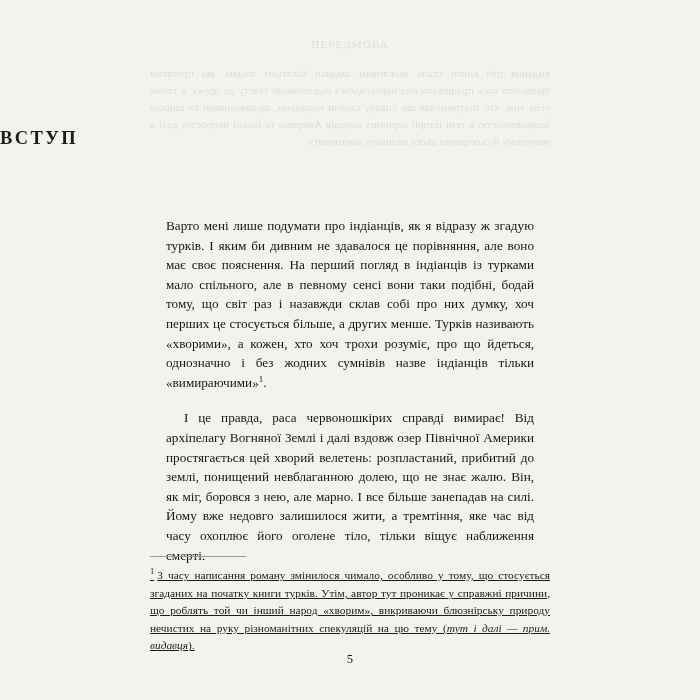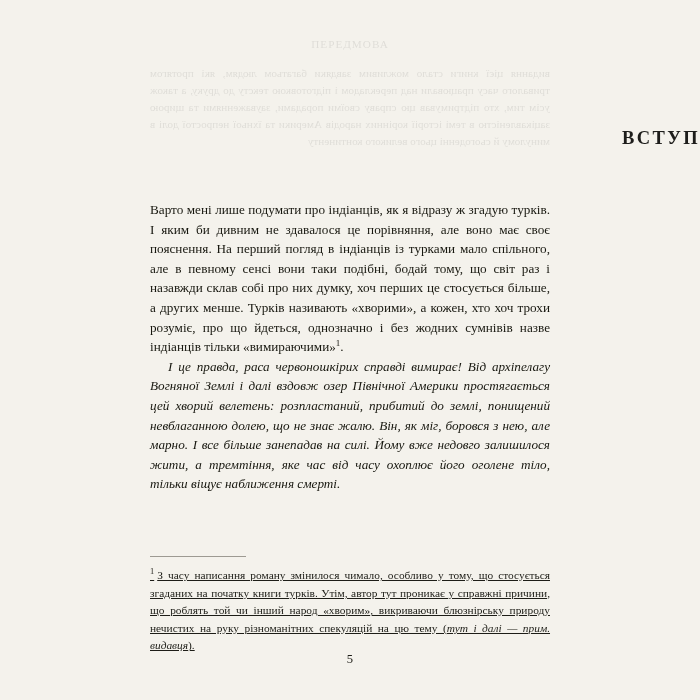--- a/index.html
+++ b/index.html
@@ -49,43 +49,42 @@
     top: 0;
     left: 0;
     width: 700px;
     height: 700px;
   }
   .chapter-title {
     position: absolute;
     top: 128px;
     left: 0;
     width: 700px;
-    text-align: right;
+    text-align: left;
     font-size: 18.5px;
     font-weight: bold;
     letter-spacing: 2.4px;
     color: #1d1d1b;
   }
   .body-block {
     position: absolute;
     top: 200px;
     left: 150px;
     width: 400px;
     color: #17170f;
     font-size: 13.2px;
     line-height: 19.6px;
     text-align: justify;
     text-justify: inter-word;
   }
   .body-block p {
-    margin: 0;
+    margin: 16px;
   }
   .body-block p.indent {
     text-indent: 18px;
-    font-style: italic;
   }
   .fn-ref {
     font-size: 9px;
     vertical-align: super;
     line-height: 0;
   }
   .footnote-rule {
     position: absolute;
     top: 556px;
     left: 150px;

